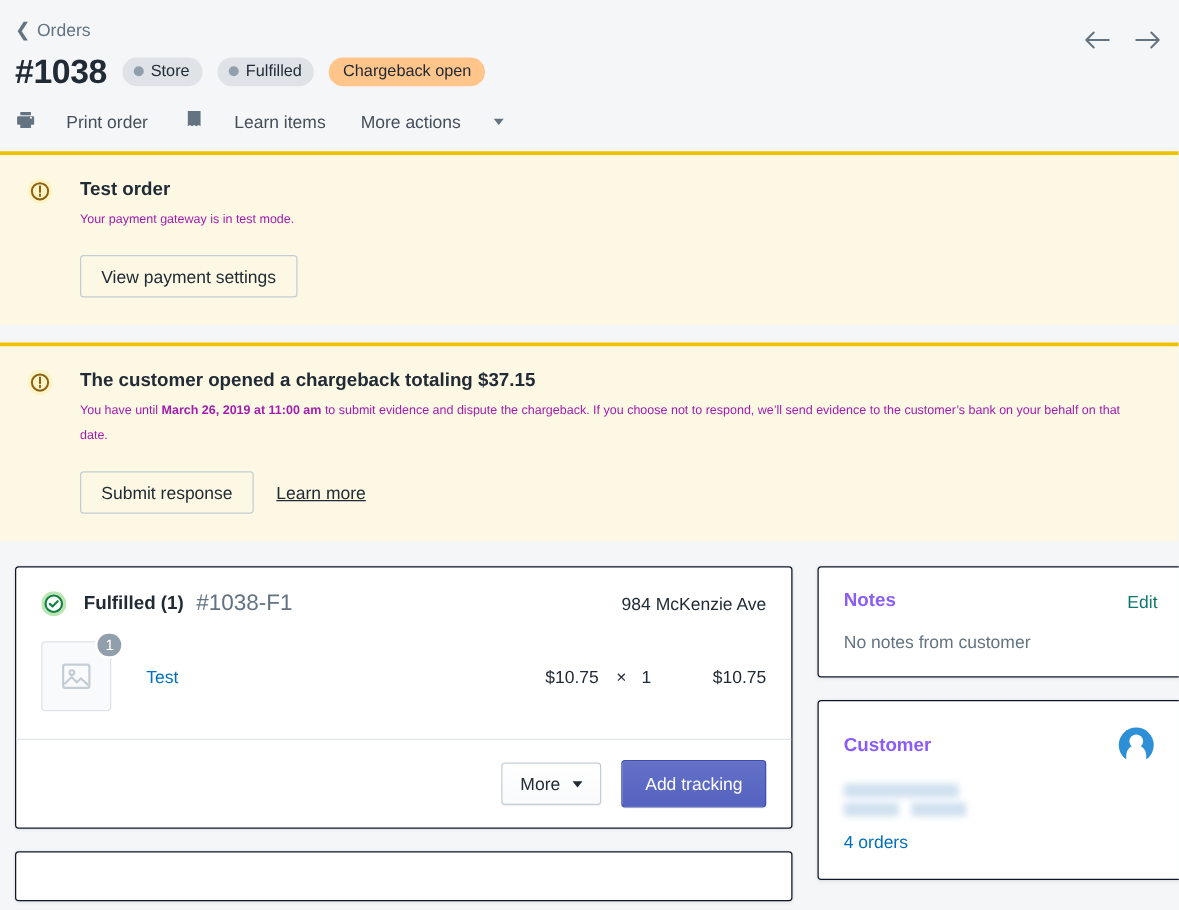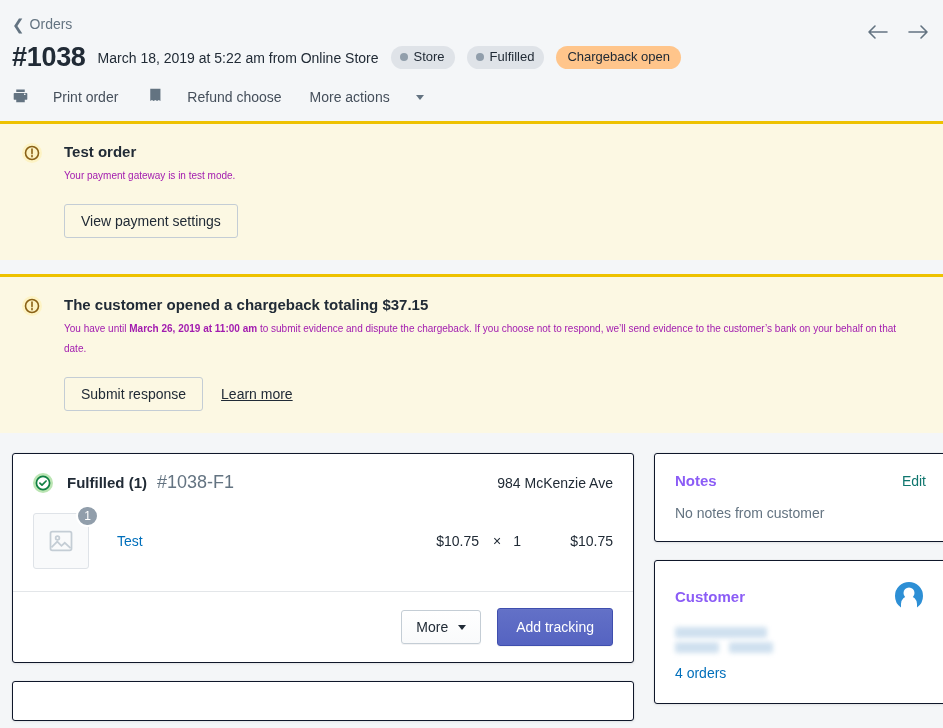--- a/index.html
+++ b/index.html
@@ -179,21 +179,20 @@
 
   <div class="header">
 
     <div class="breadcrumb">
       <span class="chev">❮</span>
       <span>Orders</span>
     </div>
 
     <div class="title-row">
       <span class="order-number">#1038</span>
-      <span class="order-meta">March 18, 2019 at 5:22 am from Online Store</span>
 
       <span class="badge neutral">
         <span class="dot"></span>
         <span>Store</span>
       </span>
 
       <span class="badge neutral">
         <span class="dot"></span>
         <span>Fulfilled</span>
       </span>
@@ -212,21 +211,21 @@
         </span>
         <span>Print order</span>
       </div>
 
       <div class="action">
         <span>
           <svg width="17" height="17" viewBox="0 0 20 20" fill="#637381">
               <path d="M3 2h14v14.5l-2-1.2-2 1.2-2-1.2-2 1.2-2-1.2-2 1.2V2zm7.8 4.2L9 8h3.2a2.8 2.8 0 110 5.6H9v-1.8h3.2a1 1 0 100-2H9l1.8 1.8-1.3 1.3L5.4 9 9.5 4.9l1.3 1.3z"></path>
             </svg>
         </span>
-        <span>Refund choose</span>
+        <span>Learn items</span>
       </div>
 
       <div class="action">
         <span>More actions</span>
         <span class="caret"></span>
       </div>
     </div>
   </div>
 
   <div class="nav-arrows">

